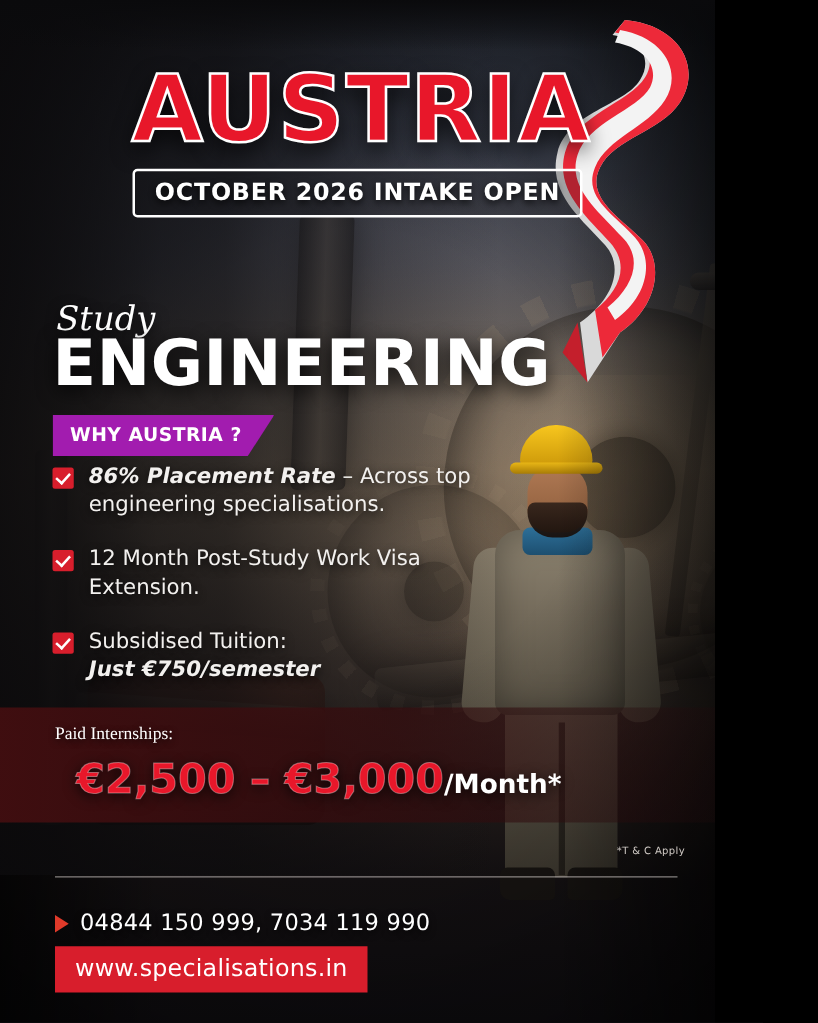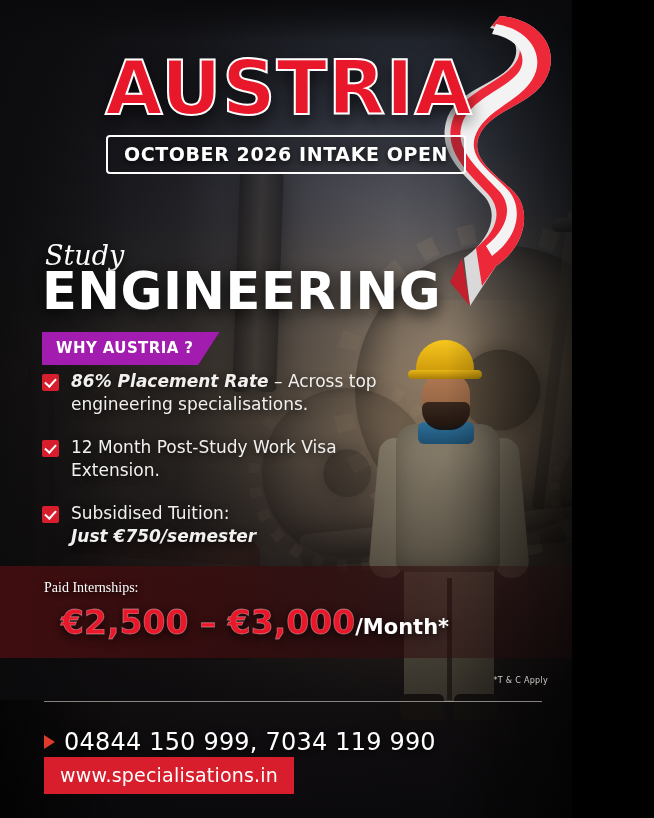--- a/index.html
+++ b/index.html
@@ -340,21 +340,21 @@
   }
   .tri {
     width: 0; height: 0;
     border-left: 11px solid #e03a2a;
     border-top: 7px solid transparent;
     border-bottom: 7px solid transparent;
   }
   .phone {
     color: #ffffff;
     font-family: "DejaVu Sans", sans-serif;
-    font-size: 24px;
+    font-size: 18px;
     letter-spacing: 0.2px;
     text-shadow: 0 2px 6px rgba(0,0,0,0.8);
   }
   .url-pill {
     position: absolute; left: 44px; top: 757px;
     background: #d81e2c;
     color: #ffffff;
     font-family: "DejaVu Sans", sans-serif;
     font-size: 19px;
     padding: 7px 16px 8px;

